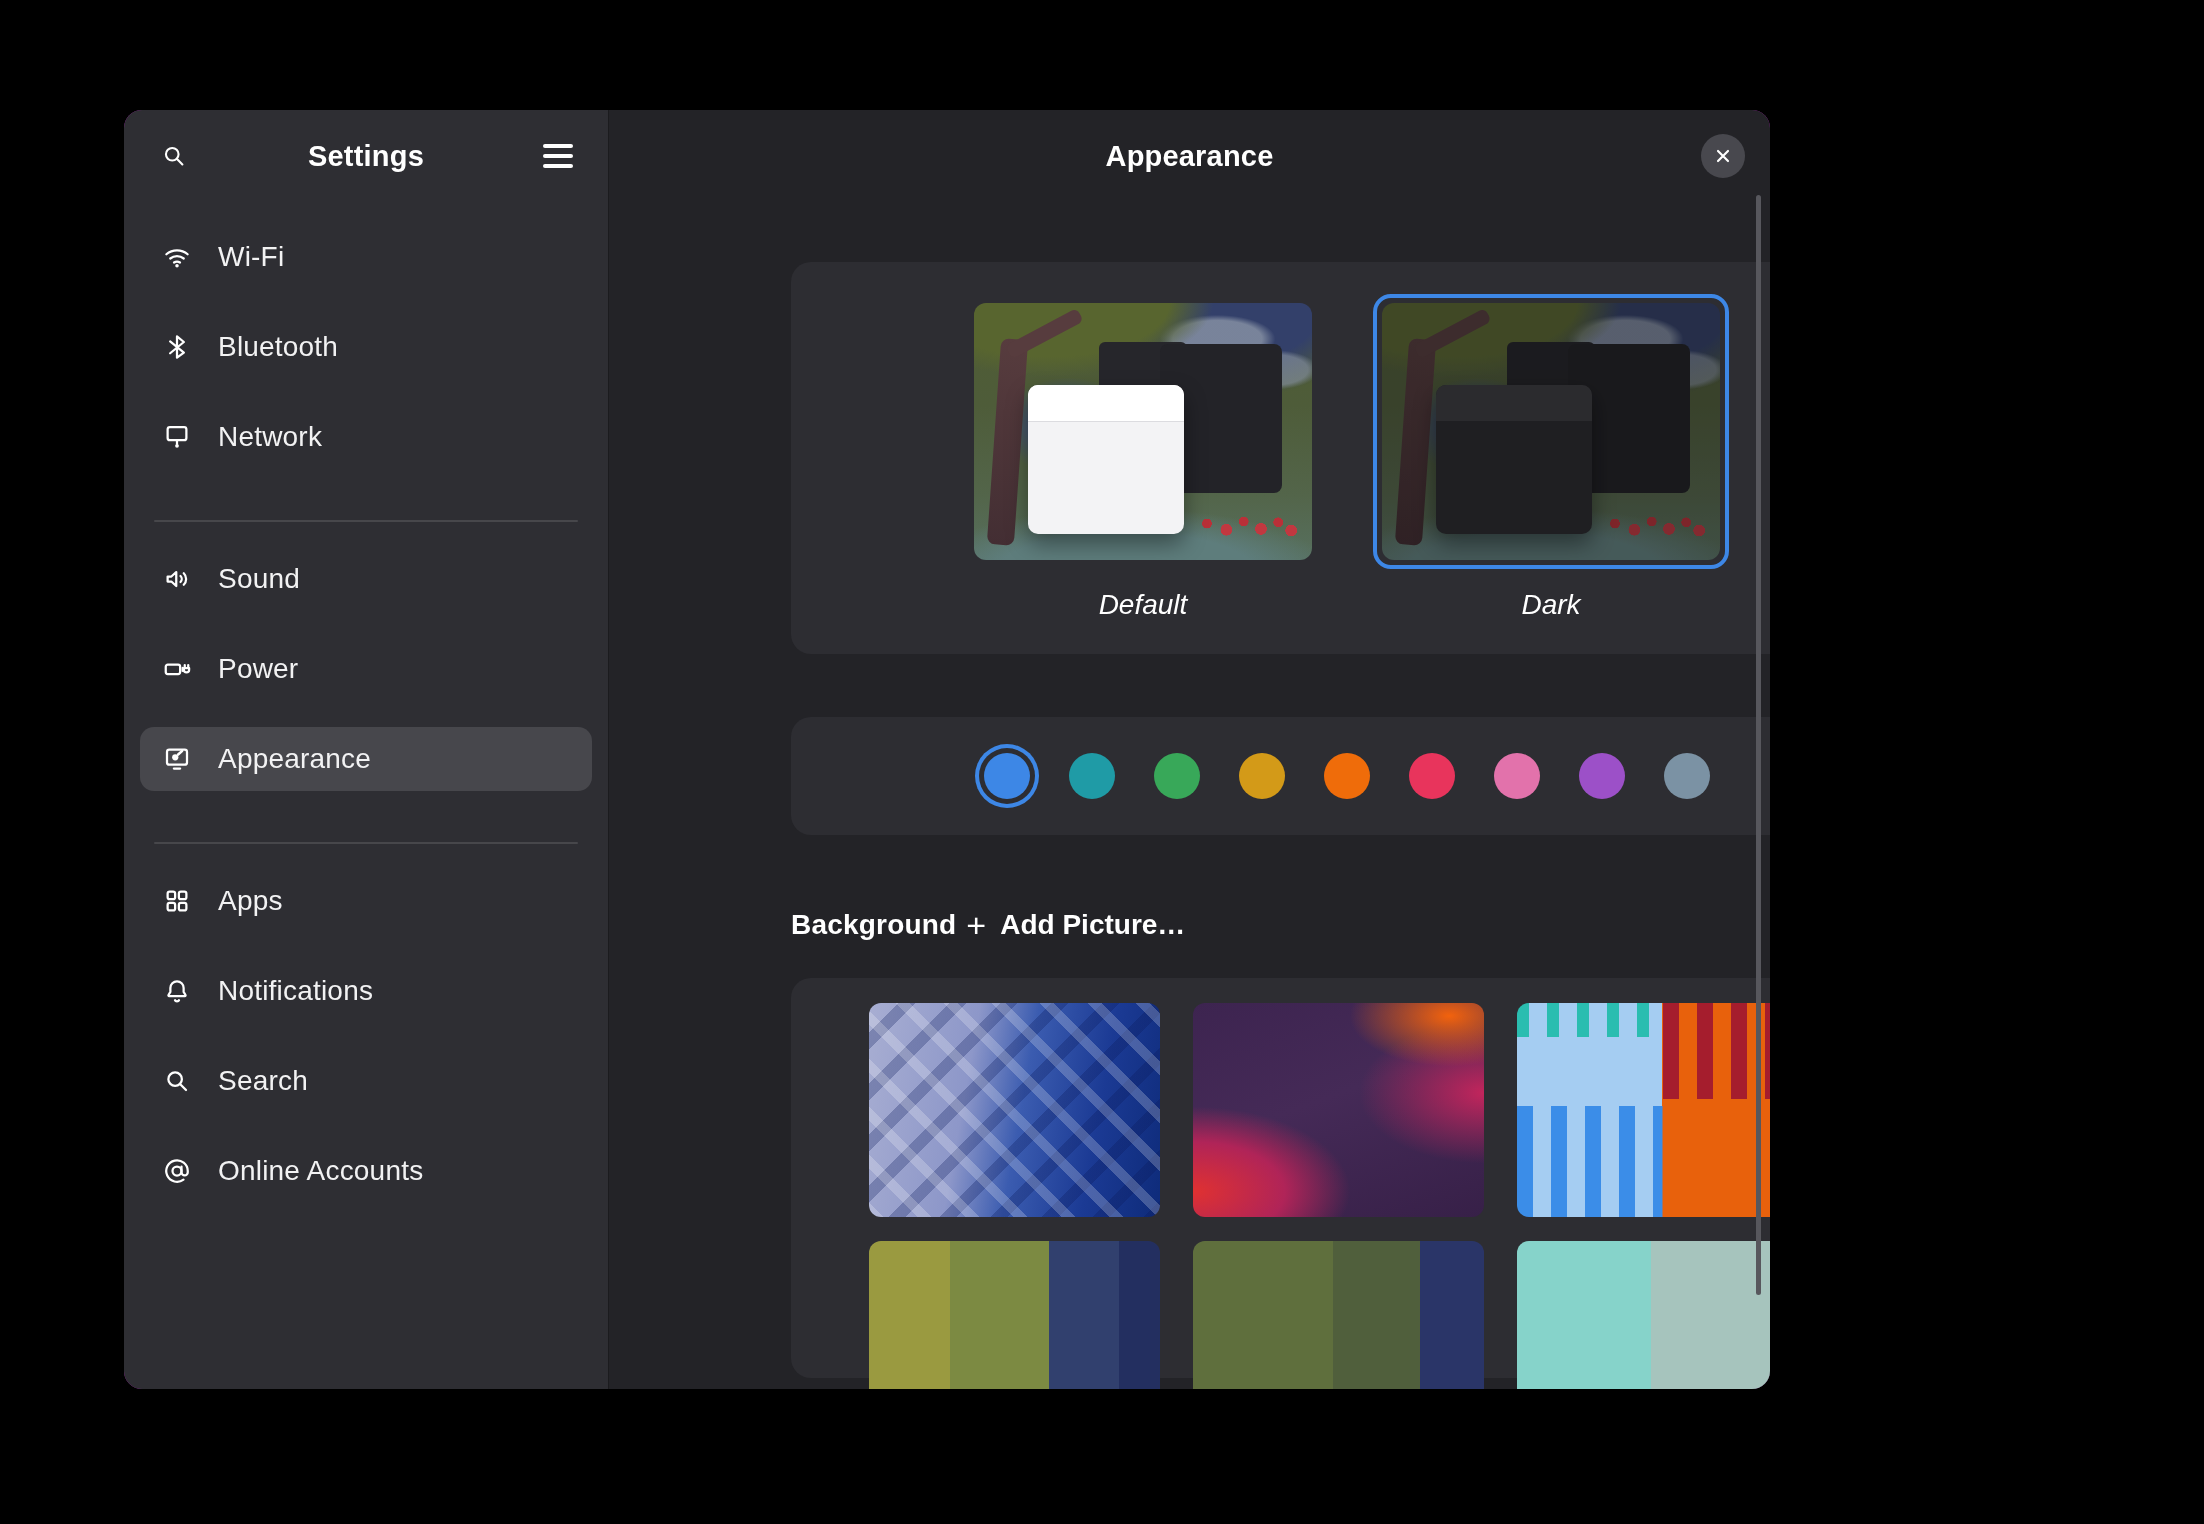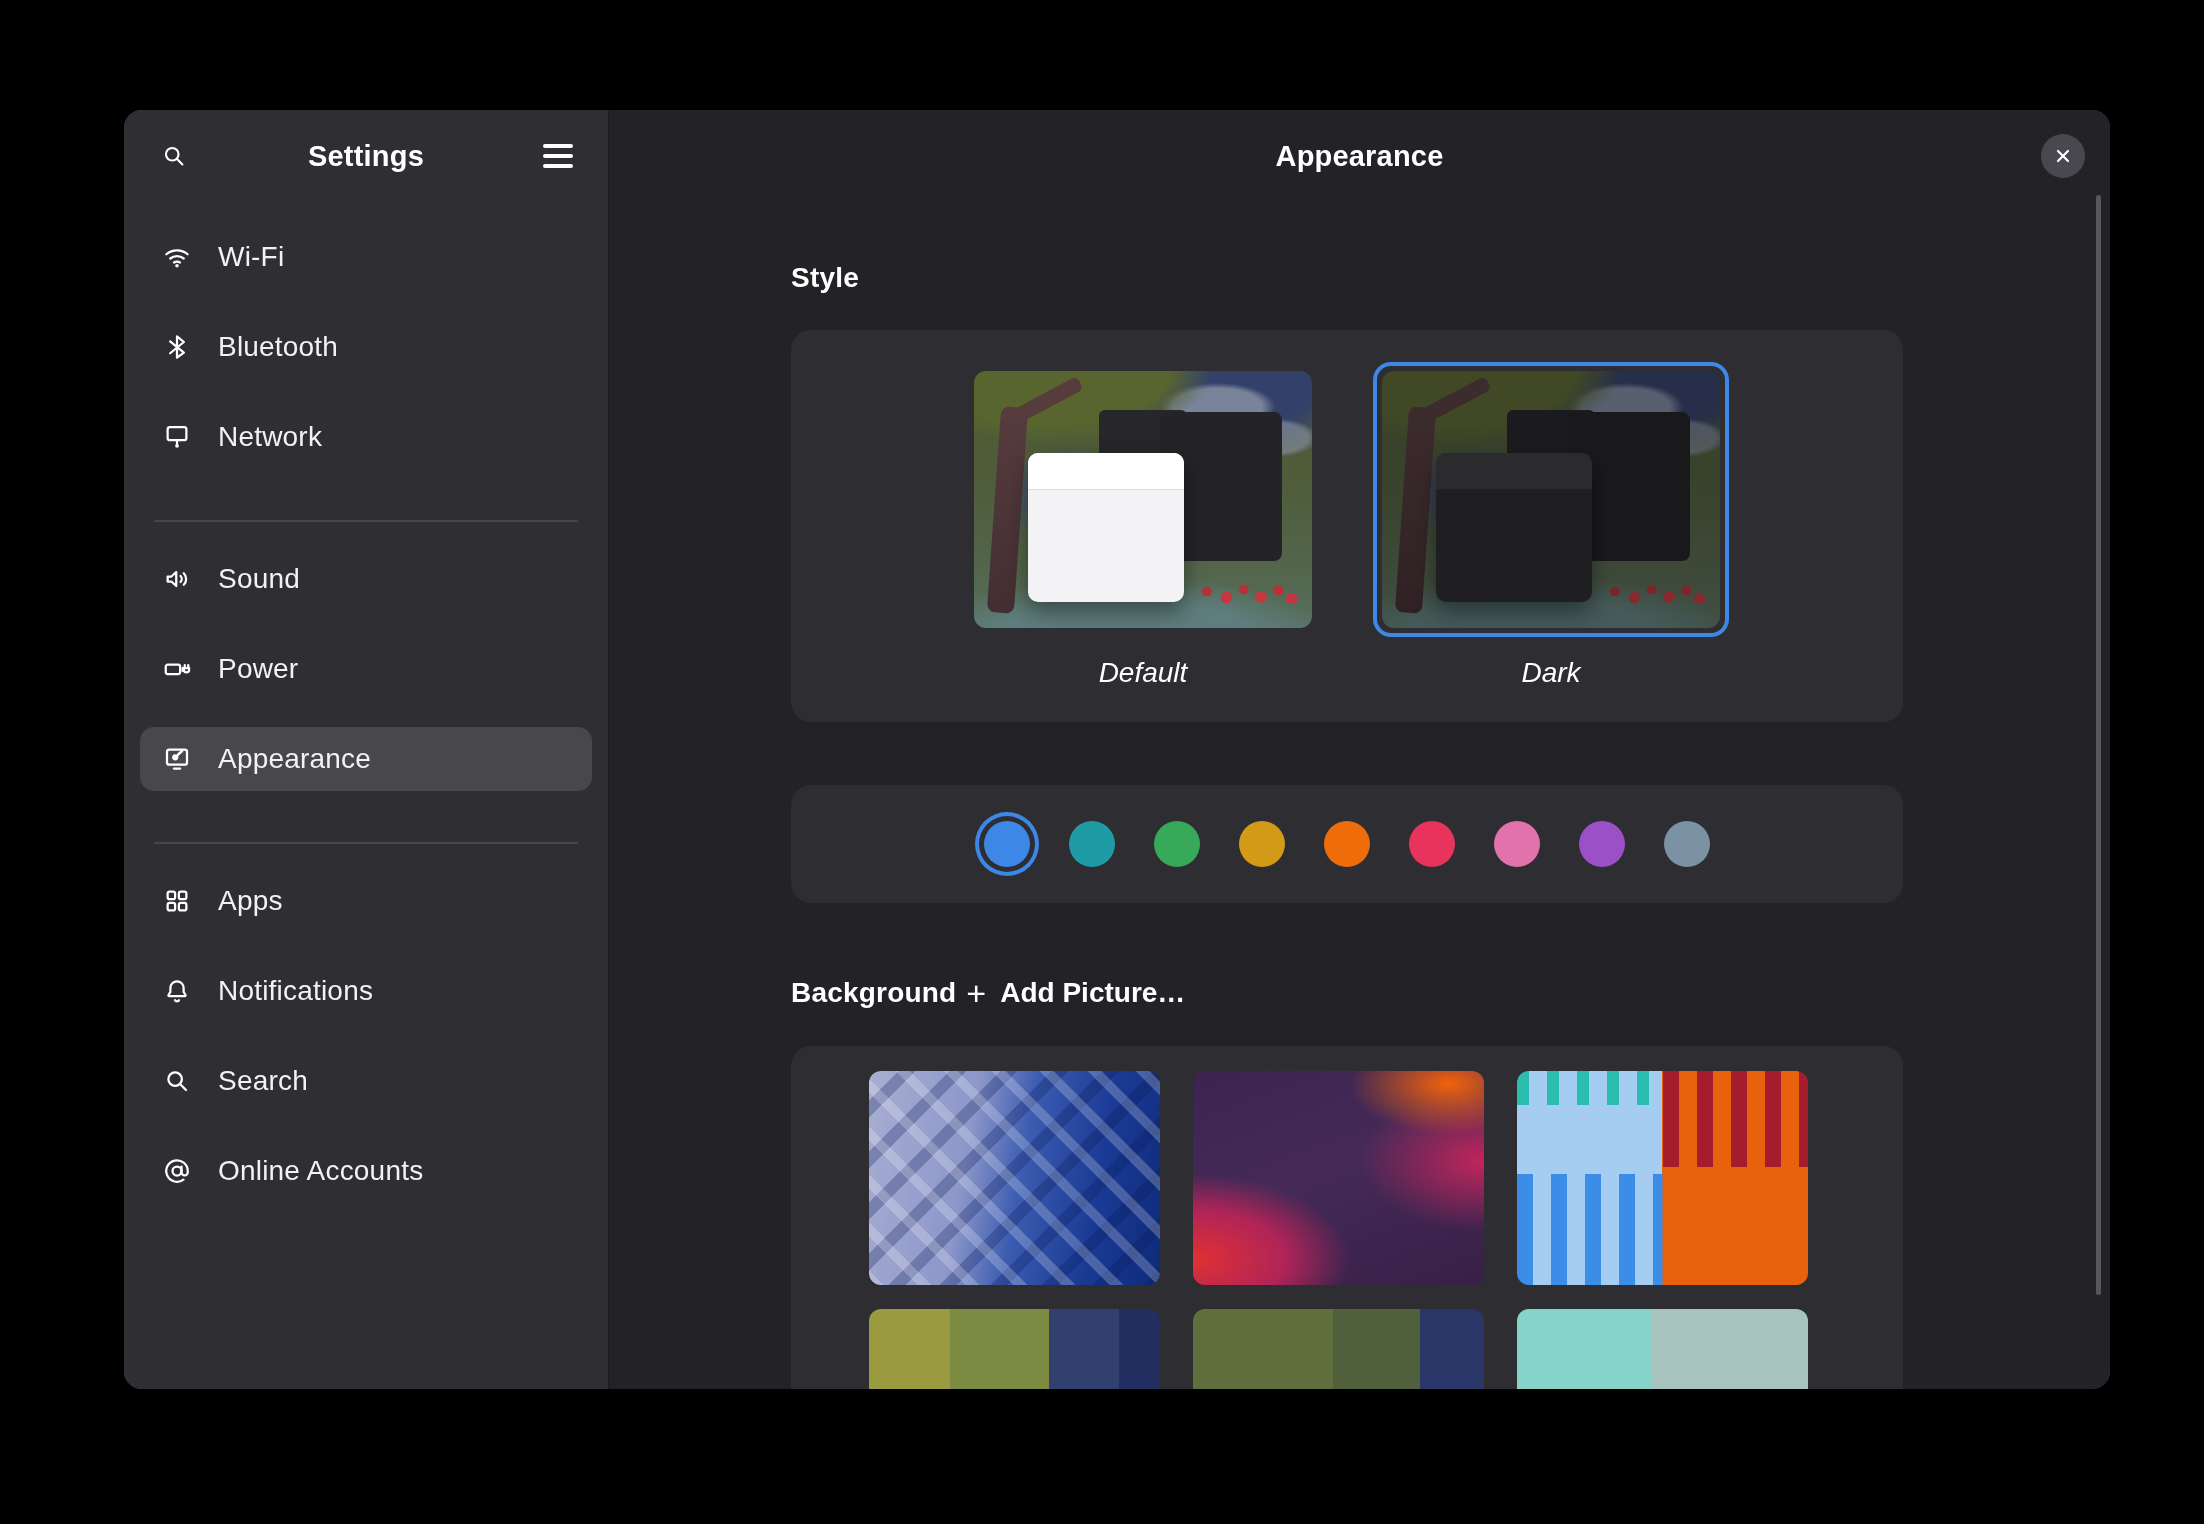--- a/index.html
+++ b/index.html
@@ -2,21 +2,21 @@
 <html><head>
 <meta charset="utf-8">
 <style>
   html,body{margin:0;padding:0;background:#000;}
   body{
     width:2204px;height:1524px;position:relative;overflow:hidden;
     font-family:"Liberation Sans", sans-serif;color:#ffffff;
     -webkit-font-smoothing:antialiased;
   }
   .window{
-    position:absolute;left:124px;top:110px;width:1986px;height:1279px;
+    position:absolute;left:124px;top:110px;width:1646px;height:1279px;
     border-radius:18px;overflow:hidden;display:flex;background:#a21caf;
     box-shadow:0 20px 60px rgba(0,0,0,.8);
   }
   
   .sidebar{width:484px;flex:0 0 484px;background:#2e2e33;position:relative;border-right:1px solid #1b1b1e;}
   .sidebar-header{height:92px;display:flex;align-items:center;justify-content:space-between;padding:0 26px;}
   .icon-btn{width:48px;height:48px;border:none;background:transparent;border-radius:10px;display:flex;align-items:center;justify-content:center;cursor:pointer;padding:0;}
   .sidebar-title{font-size:29px;font-weight:bold;margin:0;letter-spacing:.2px;}
   .hamburger{display:flex;flex-direction:column;gap:6px;}
   .hamburger span{display:block;width:30px;height:4px;background:#fff;border-radius:2px;}
@@ -259,21 +259,20 @@
       <h2 class="content-title">Appearance</h2>
       <button class="close-btn" aria-label="close">
         <svg class="ic" width="20" height="20" viewBox="0 0 24 24" style="stroke-width:2.6">
             <path d="M6 6l12 12M18 6L6 18"></path>
           </svg>
       </button>
     </header>
 
     <div class="scroll">
 
-      <h3 class="section-heading">Style</h3>
       <div class="card style-card">
 
         <div class="theme-option">
           <div class="thumb-wrap">
             <div class="wp">
               <div class="wp-trunk"></div>
               <div class="wp-branch"></div>
               <div class="wp-flowers"></div>
               <div class="win-back1"></div>
               <div class="win-back2"></div>

